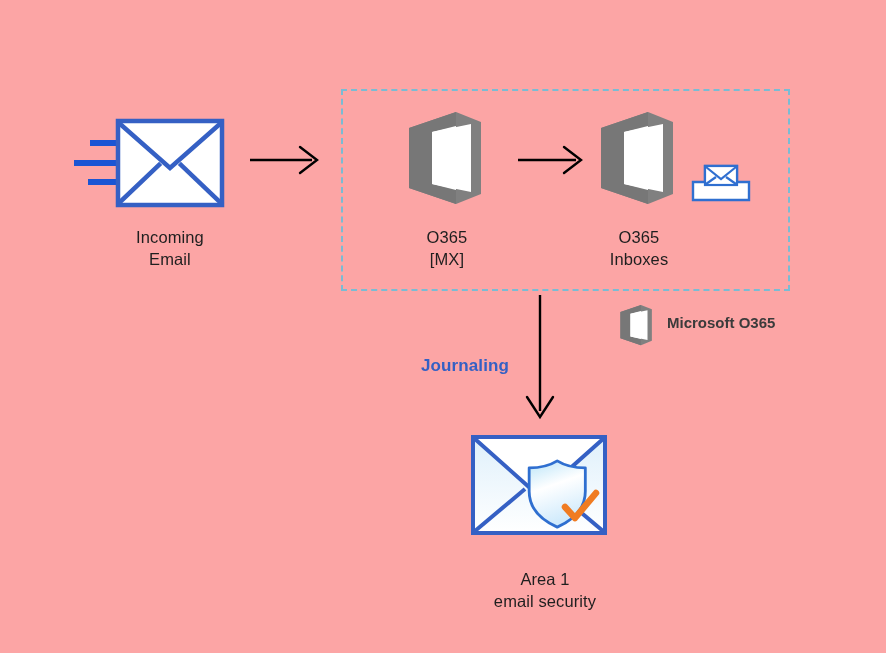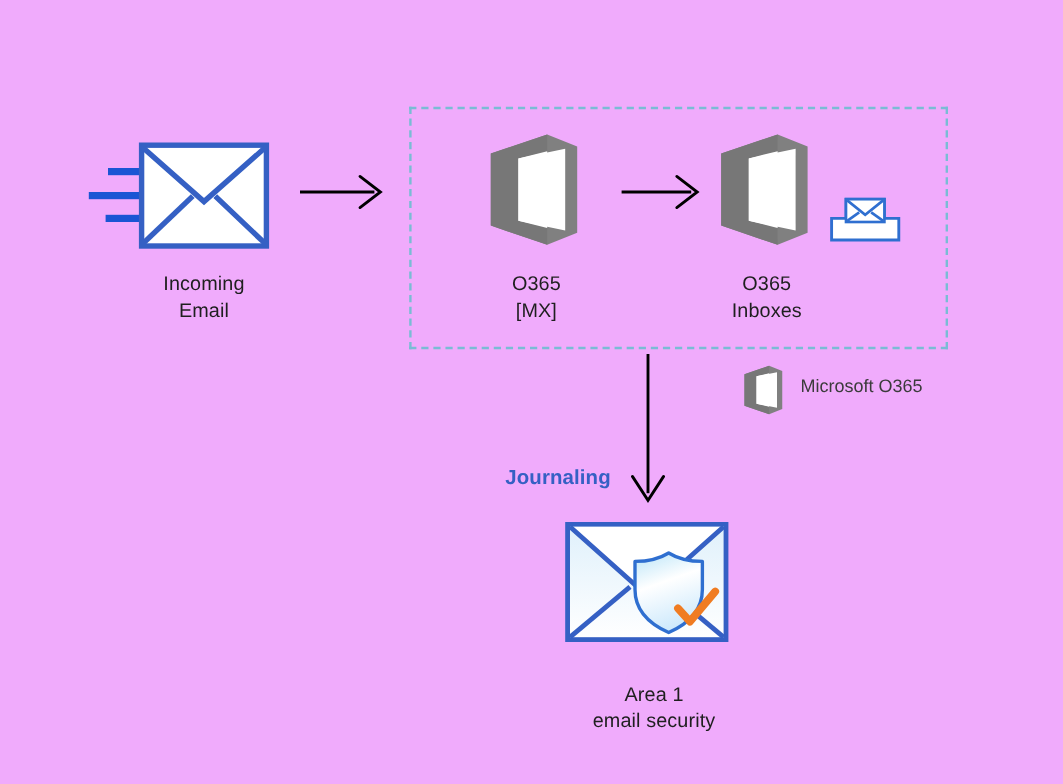--- a/index.html
+++ b/index.html
@@ -9,21 +9,21 @@
     background: #ffffff;
   }
   body {
     font-family: "Liberation Sans", sans-serif;
     color: #1a1a1a;
   }
   #diagram-canvas {
     position: relative;
     width: 886px;
     height: 653px;
-    background: #f0abfc;
+    background: #fca5a5;
     overflow: hidden;
   }
   .node {
     position: absolute;
   }
   .label {
     position: absolute;
     text-align: center;
     font-family: "Liberation Sans", sans-serif;
     font-size: 16.5px;
@@ -36,20 +36,21 @@
     color: #3560c4;
     font-weight: bold;
     font-size: 17px;
   }
   .legend-label {
     position: absolute;
     font-family: "Liberation Sans", sans-serif;
     font-size: 15px;
     color: #3b3b3b;
     white-space: nowrap;
+    font-weight: bold;
   }
   .dashed-zone {
     position: absolute;
     border: 2px dashed #79bcd4;
     box-sizing: border-box;
     background: transparent;
   }
   svg {
     display: block;
     overflow: visible;
@@ -141,21 +142,21 @@
 
   <div class="legend-label" style="left:667px; top:314px;">Microsoft O365</div>
 
   <div class="node" style="left:521px; top:295px;">
     <svg width="38" height="128" viewBox="0 0 38 128" aria-hidden="true">
       <line x1="19" y1="0" x2="19" y2="116" stroke="#000000" stroke-width="2.4"></line>
       <path d="M6 102 L19 122 L32 102" fill="none" stroke="#000000" stroke-width="2.4" stroke-linecap="round" stroke-linejoin="miter"></path>
     </svg>
   </div>
 
-  <div class="label label-blue" style="left:400px; top:355px; width:130px; text-align:center;margin-top:32px;">Journaling</div>
+  <div class="label label-blue" style="left:400px; top:355px; width:130px; text-align:center;">Journaling</div>
 
   <div class="node" style="left:470px; top:434px;">
     <defs></defs>
     <svg width="160" height="110" viewBox="0 0 160 110" aria-hidden="true">
       <defs>
         <linearGradient id="envGrad" x1="0" y1="0" x2="0" y2="1">
           <stop offset="0%" stop-color="#dff0fb"></stop>
           <stop offset="100%" stop-color="#ffffff"></stop>
         </linearGradient>
         <linearGradient id="shieldGrad" x1="0" y1="0" x2="0.3" y2="1">

